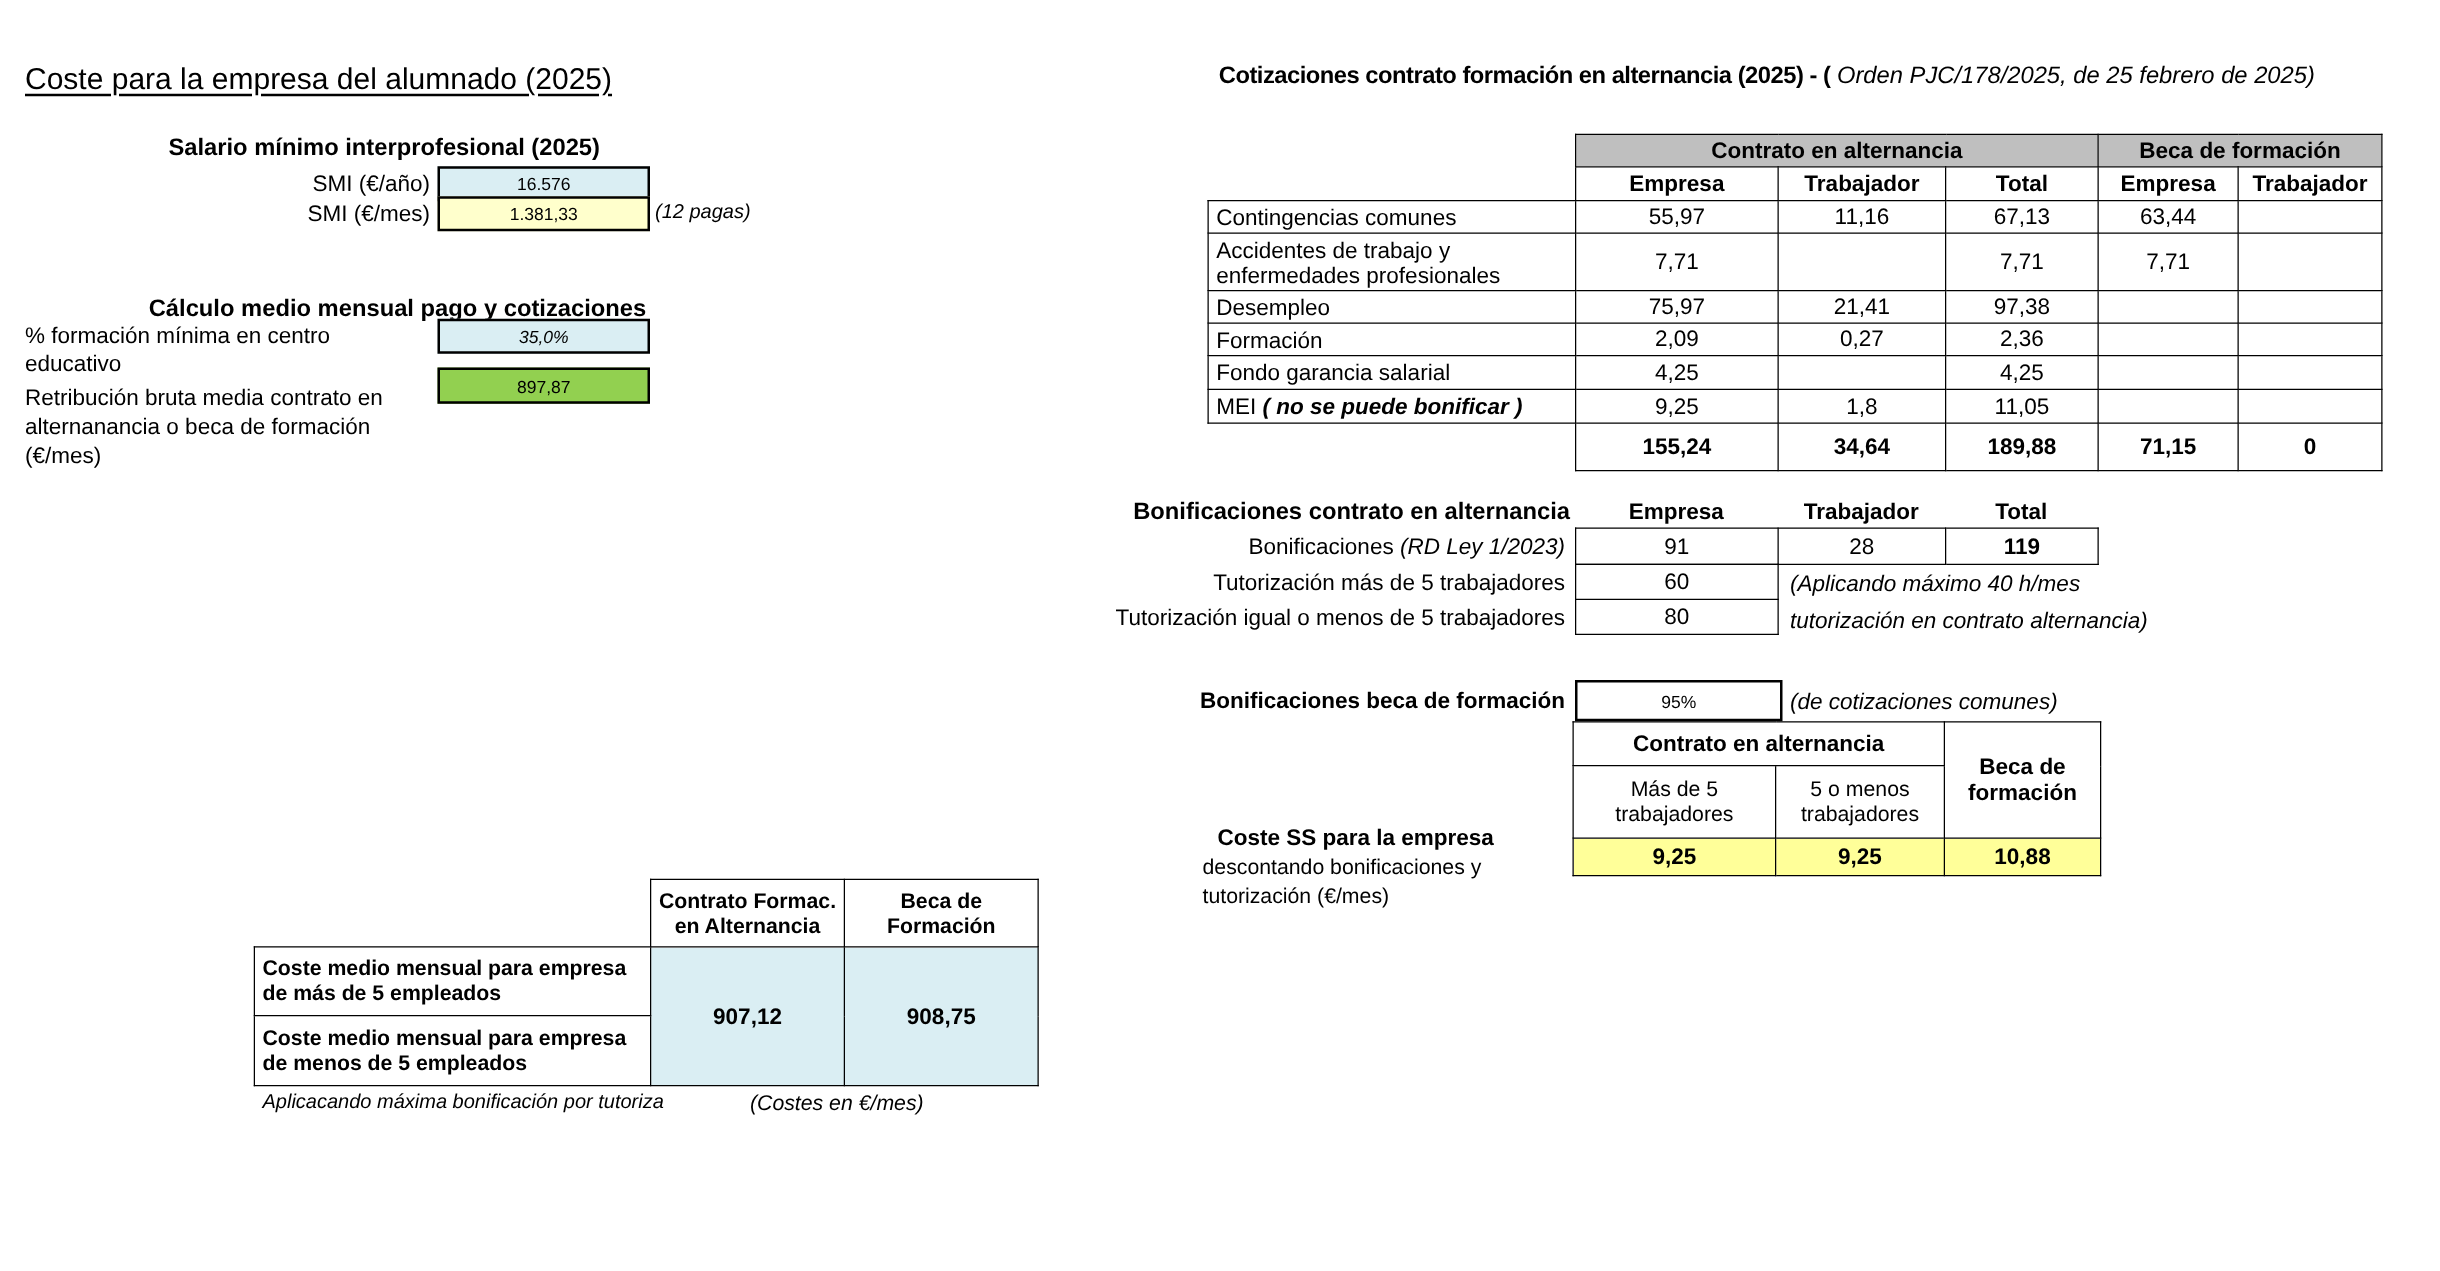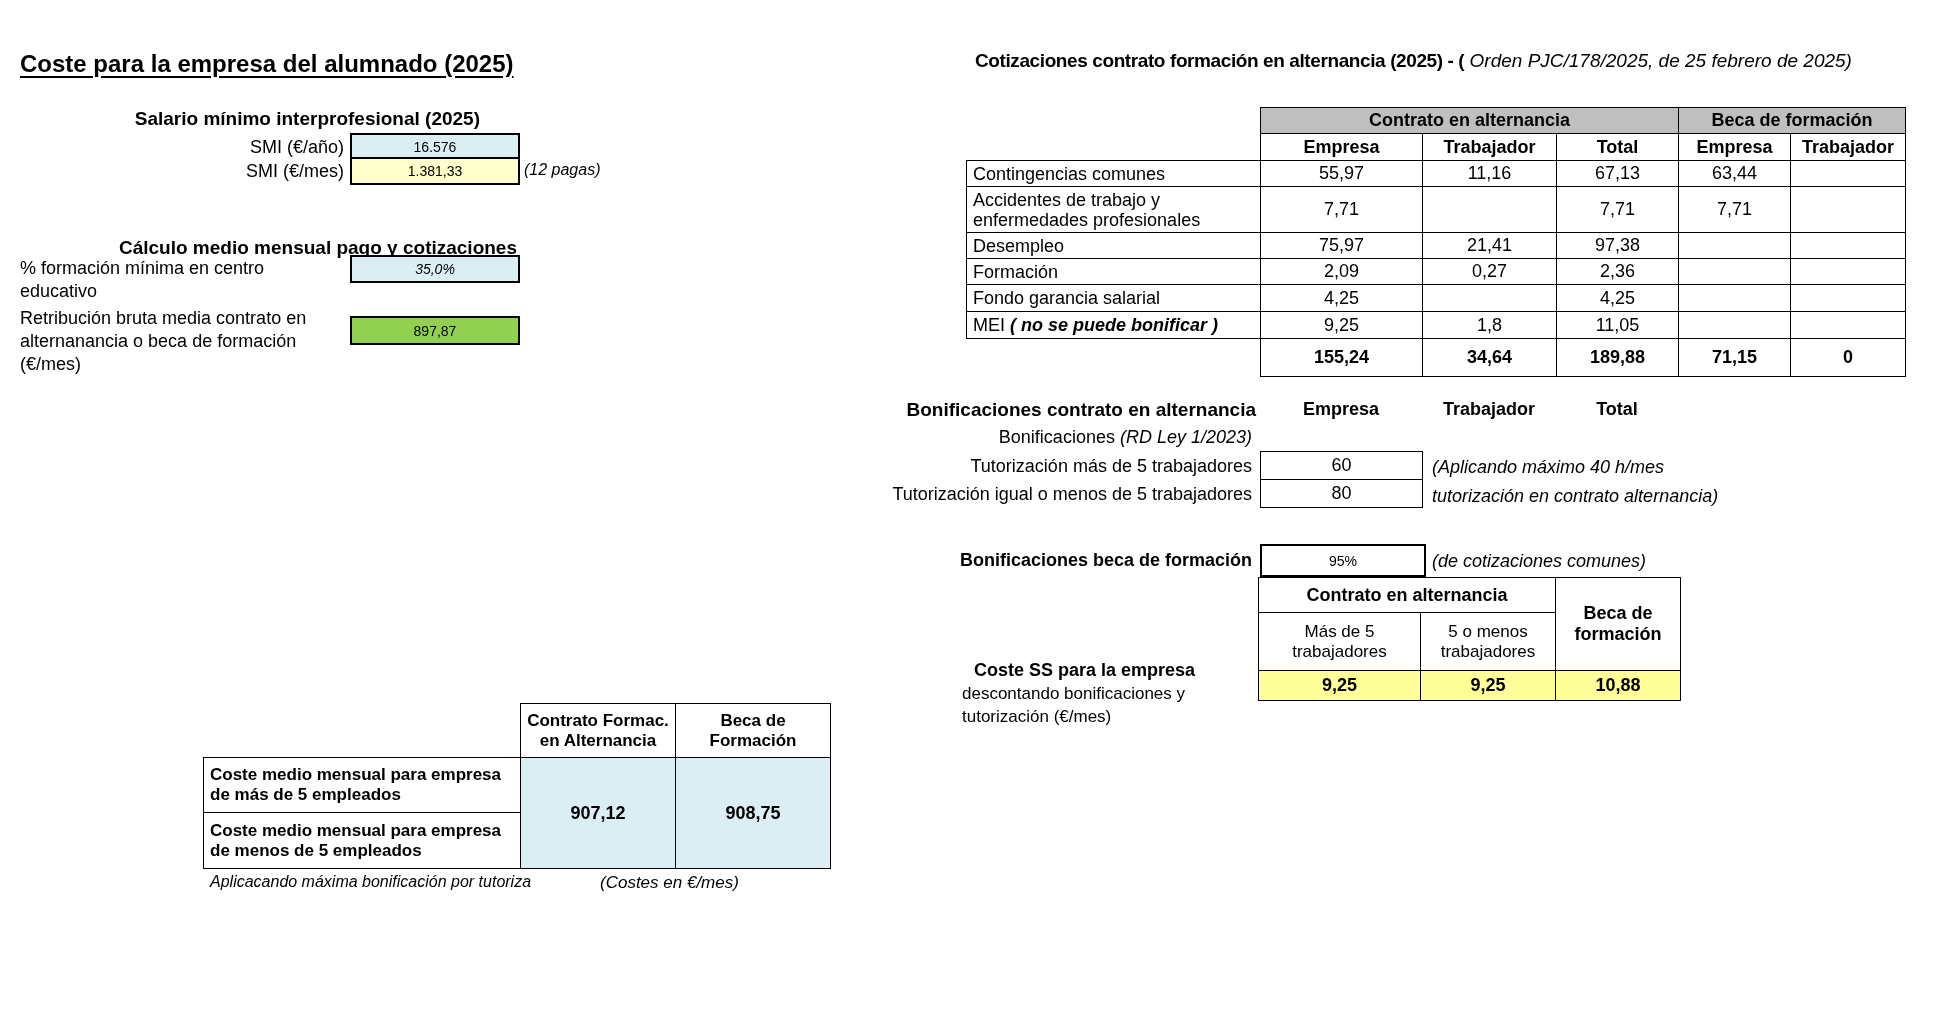--- a/index.html
+++ b/index.html
@@ -26,21 +26,21 @@
   table.t{border-collapse:collapse;position:absolute;table-layout:fixed;font-size:18px;}
   table.t td{border:1px solid #000;padding:1px 6px;vertical-align:middle;overflow:hidden;}
   td.nb{border:none !important;background:transparent;}
   td.bl2{border-left:2px solid #000;}
   td.br2{border-right:2px solid #000;}
   td.bt2{border-top:2px solid #000;}
   td.bb2{border-bottom:2px solid #000;}
   td.num{text-align:center;}
   td.lab{text-align:left;line-height:20px;}
 
-  .title-main{font-size:24px;font-weight:bold;text-decoration:underline;text-underline-offset:4px;}
+  .title-main{font-size:24px;font-weight:normal;text-decoration:underline;text-underline-offset:4px;}
   .title-right-b{font-weight:bold;letter-spacing:-0.4px;font-stretch:condensed;}
   .heading{font-weight:bold;font-size:19px;}
   .lbl{font-size:18px;line-height:23px;}
   .note-it{font-style:italic;font-size:18px;}
 </style>
 </head>
 <body>
 
 <div class="page">
 
@@ -54,21 +54,21 @@
   <div class="abs lbl r" style="left:100px;top:160px;width:244px;">SMI (€/mes)</div>
   <div class="vcell bg-yellow" style="left:350px;top:157px;width:166px;height:24px;">1.381,33</div>
   <div class="abs it fs16" style="left:524px;top:161px;">(12 pagas)</div>
 
   <div class="abs heading r" style="left:100px;top:237px;width:417px;">Cálculo medio mensual pago y cotizaciones</div>
 
   <div class="abs lbl" style="left:20px;top:257px;width:312px;">% formación mínima en centro educativo</div>
   <div class="vcell bg-blue" style="left:350px;top:255px;width:166px;height:24px;font-style:italic;">35,0%</div>
 
   <div class="abs lbl" style="left:20px;top:307px;width:322px;">Retribución bruta media contrato en alternanancia o beca de formación (€/mes)</div>
-  <div class="vcell bg-green" style="left:350px;top:316px;width:166px;height:25px;">897,87</div>
+  <div class="vcell bg-green" style="left:350px;top:294px;width:166px;height:25px;">897,87</div>
 
   <table class="t" style="left:203px;top:703px;">
     <colgroup>
         <col style="width:317px">
         <col style="width:155px">
         <col style="width:155px">
       </colgroup>
     <tbody>
         <tr style="height:54px;">
       <td class="nb"></td>
@@ -178,20 +178,34 @@
     </table>
 
   <div class="abs heading r fs18" style="left:800px;top:399px;width:456px;">Bonificaciones contrato en alternancia</div>
   <div class="abs bold c fs18" style="left:1260px;top:399px;width:162px;">Empresa</div>
   <div class="abs bold c fs18" style="left:1422px;top:399px;width:134px;">Trabajador</div>
   <div class="abs bold c fs18" style="left:1556px;top:399px;width:122px;">Total</div>
 
   <div class="abs r fs18" style="left:700px;top:427px;width:552px;">
     <span>Bonificaciones </span><span class="it">(RD Ley 1/2023)</span>
   </div>
+  <table class="t" style="left:1260px;top:422px;">
+    <colgroup>
+        <col style="width:162px">
+        <col style="width:134px">
+        <col style="width:122px">
+      </colgroup>
+    <tbody>
+        <tr style="height:29px;">
+      <td class="num bt2 bb2 bl2">91</td>
+      <td class="num bt2 bb2">28</td>
+      <td class="num bold bt2 bb2 br2">119</td>
+    </tr>
+  </tbody>
+    </table>
 
   <div class="abs r fs18" style="left:700px;top:456px;width:552px;">Tutorización más de 5 trabajadores</div>
   <div class="abs r fs18" style="left:700px;top:484px;width:552px;">Tutorización igual o menos de 5 trabajadores</div>
   <table class="t" style="left:1260px;top:451px;">
     <colgroup>
         <col style="width:162px">
       </colgroup>
     <tbody>
         <tr style="height:28px;">
           <td class="num bt2 bl2 br2">60</td>

